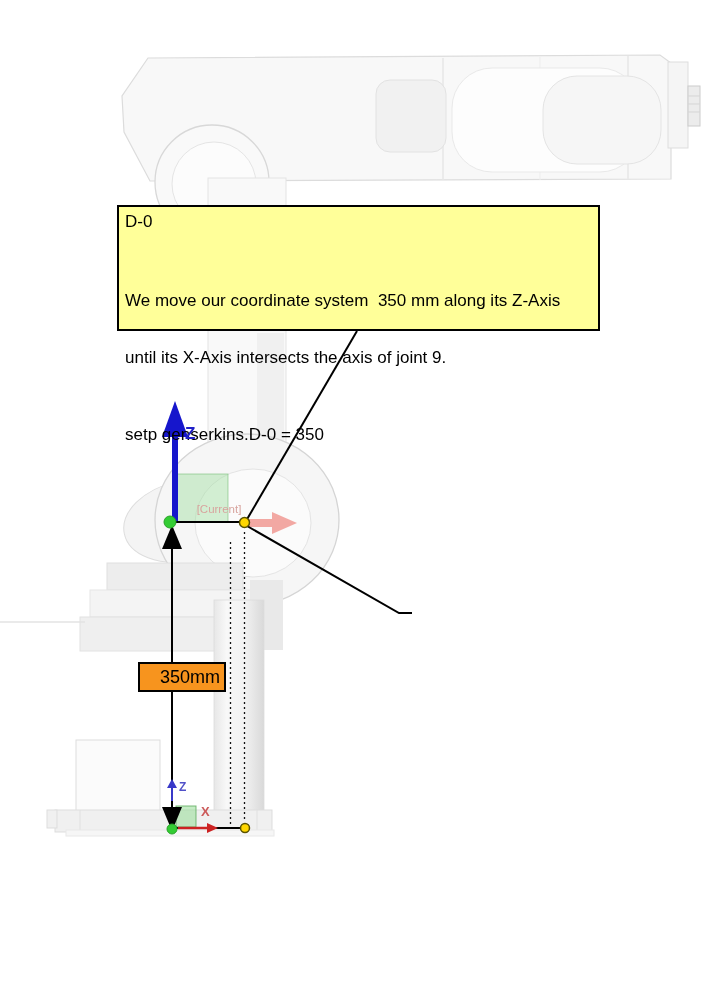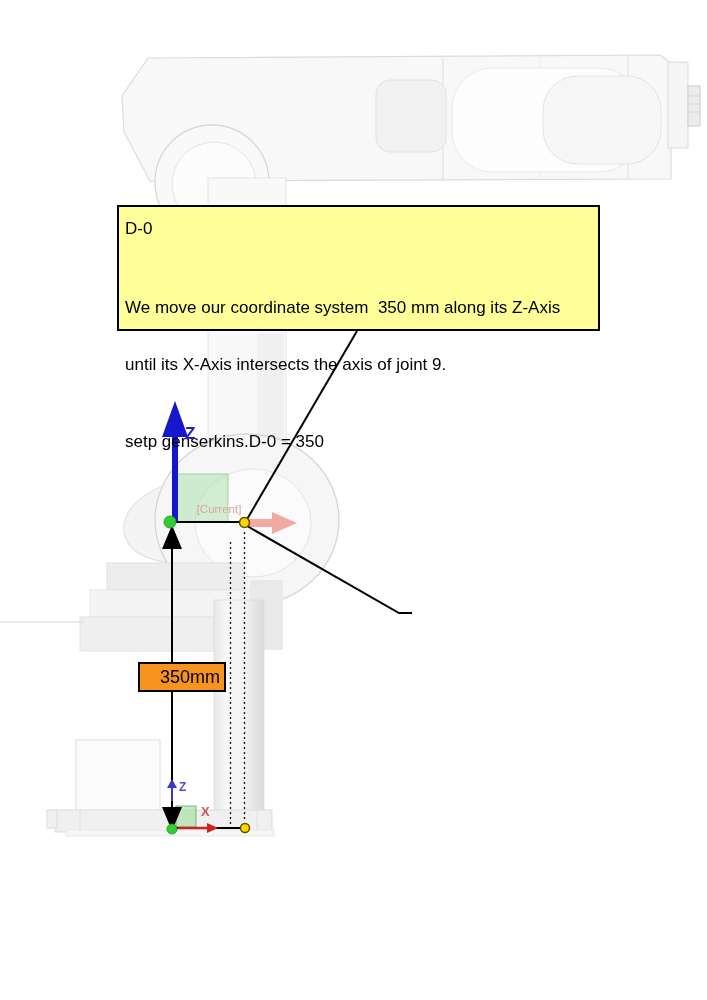--- a/index.html
+++ b/index.html
@@ -5,21 +5,21 @@
   html,body{margin:0;padding:0;background:#fff;}
   .stage{
     position:relative;width:707px;height:1000px;background:#ffffff;
     font-family:"Liberation Sans", sans-serif;overflow:hidden;
   }
   .stage svg{position:absolute;left:0;top:0;}
   
   .callout{
     position:absolute;left:117px;top:205px;width:483px;height:126px;
     box-sizing:border-box;background:#FFFF99;border:2px solid #000;
-    padding:10px 6px;color:#000;font-size:17px;line-height:19px;
+    padding:3px 6px;color:#000;font-size:17px;line-height:19px;
   }
   .callout .title{margin-top:2px;}
   .callout .body{margin-top:22px;white-space:pre;}
   .callout .cmd{margin-top:20px;white-space:pre;}
   
   .joint-label{
     position:absolute;left:412px;top:598px;width:150px;height:34px;
     box-sizing:border-box;background:#FFFF99;border:2px solid #000;
     font-size:19px;font-weight:bold;color:#000;
     display:flex;align-items:center;justify-content:center;white-space:nowrap;

